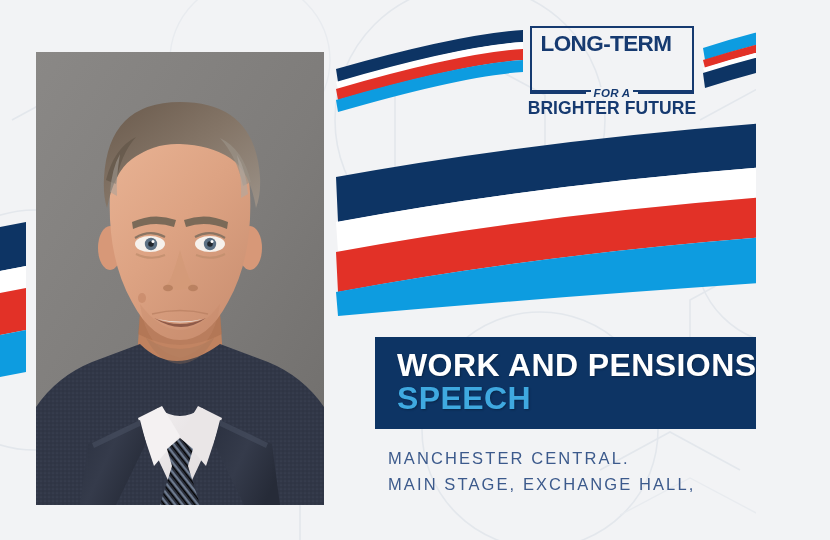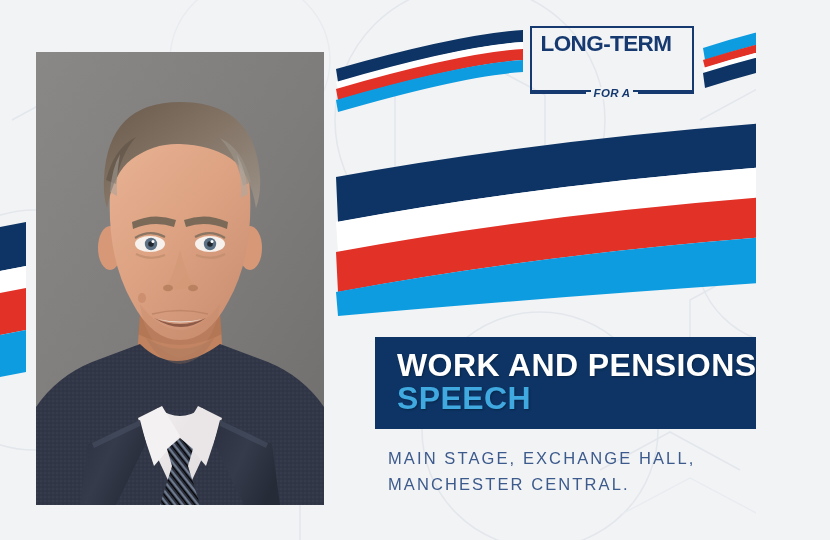--- a/index.html
+++ b/index.html
@@ -309,27 +309,28 @@
   </svg>
 
   <div class="logo">
     <div class="logo-box"></div>
     <div class="logo-line1">LONG-TERM</div>
     <div class="logo-fora-row">
       <span class="fora-rule"></span>
       <span class="logo-fora">FOR A</span>
       <span class="fora-rule"></span>
     </div>
+    <div class="logo-line3">BRIGHTER FUTURE</div>
   </div>
 
   <div class="headline-block">
     <div class="headline-main">WORK AND PENSIONS</div>
     <div class="headline-sub">SPEECH</div>
   </div>
 
   <div class="details">
     <div class="detail-where">
+      <div>MANCHESTER CENTRAL.</div>
       <div>MAIN STAGE, EXCHANGE HALL,</div>
-      <div>MANCHESTER CENTRAL.</div>
     </div>
   </div>
 
 </div>
 
 </body></html>

